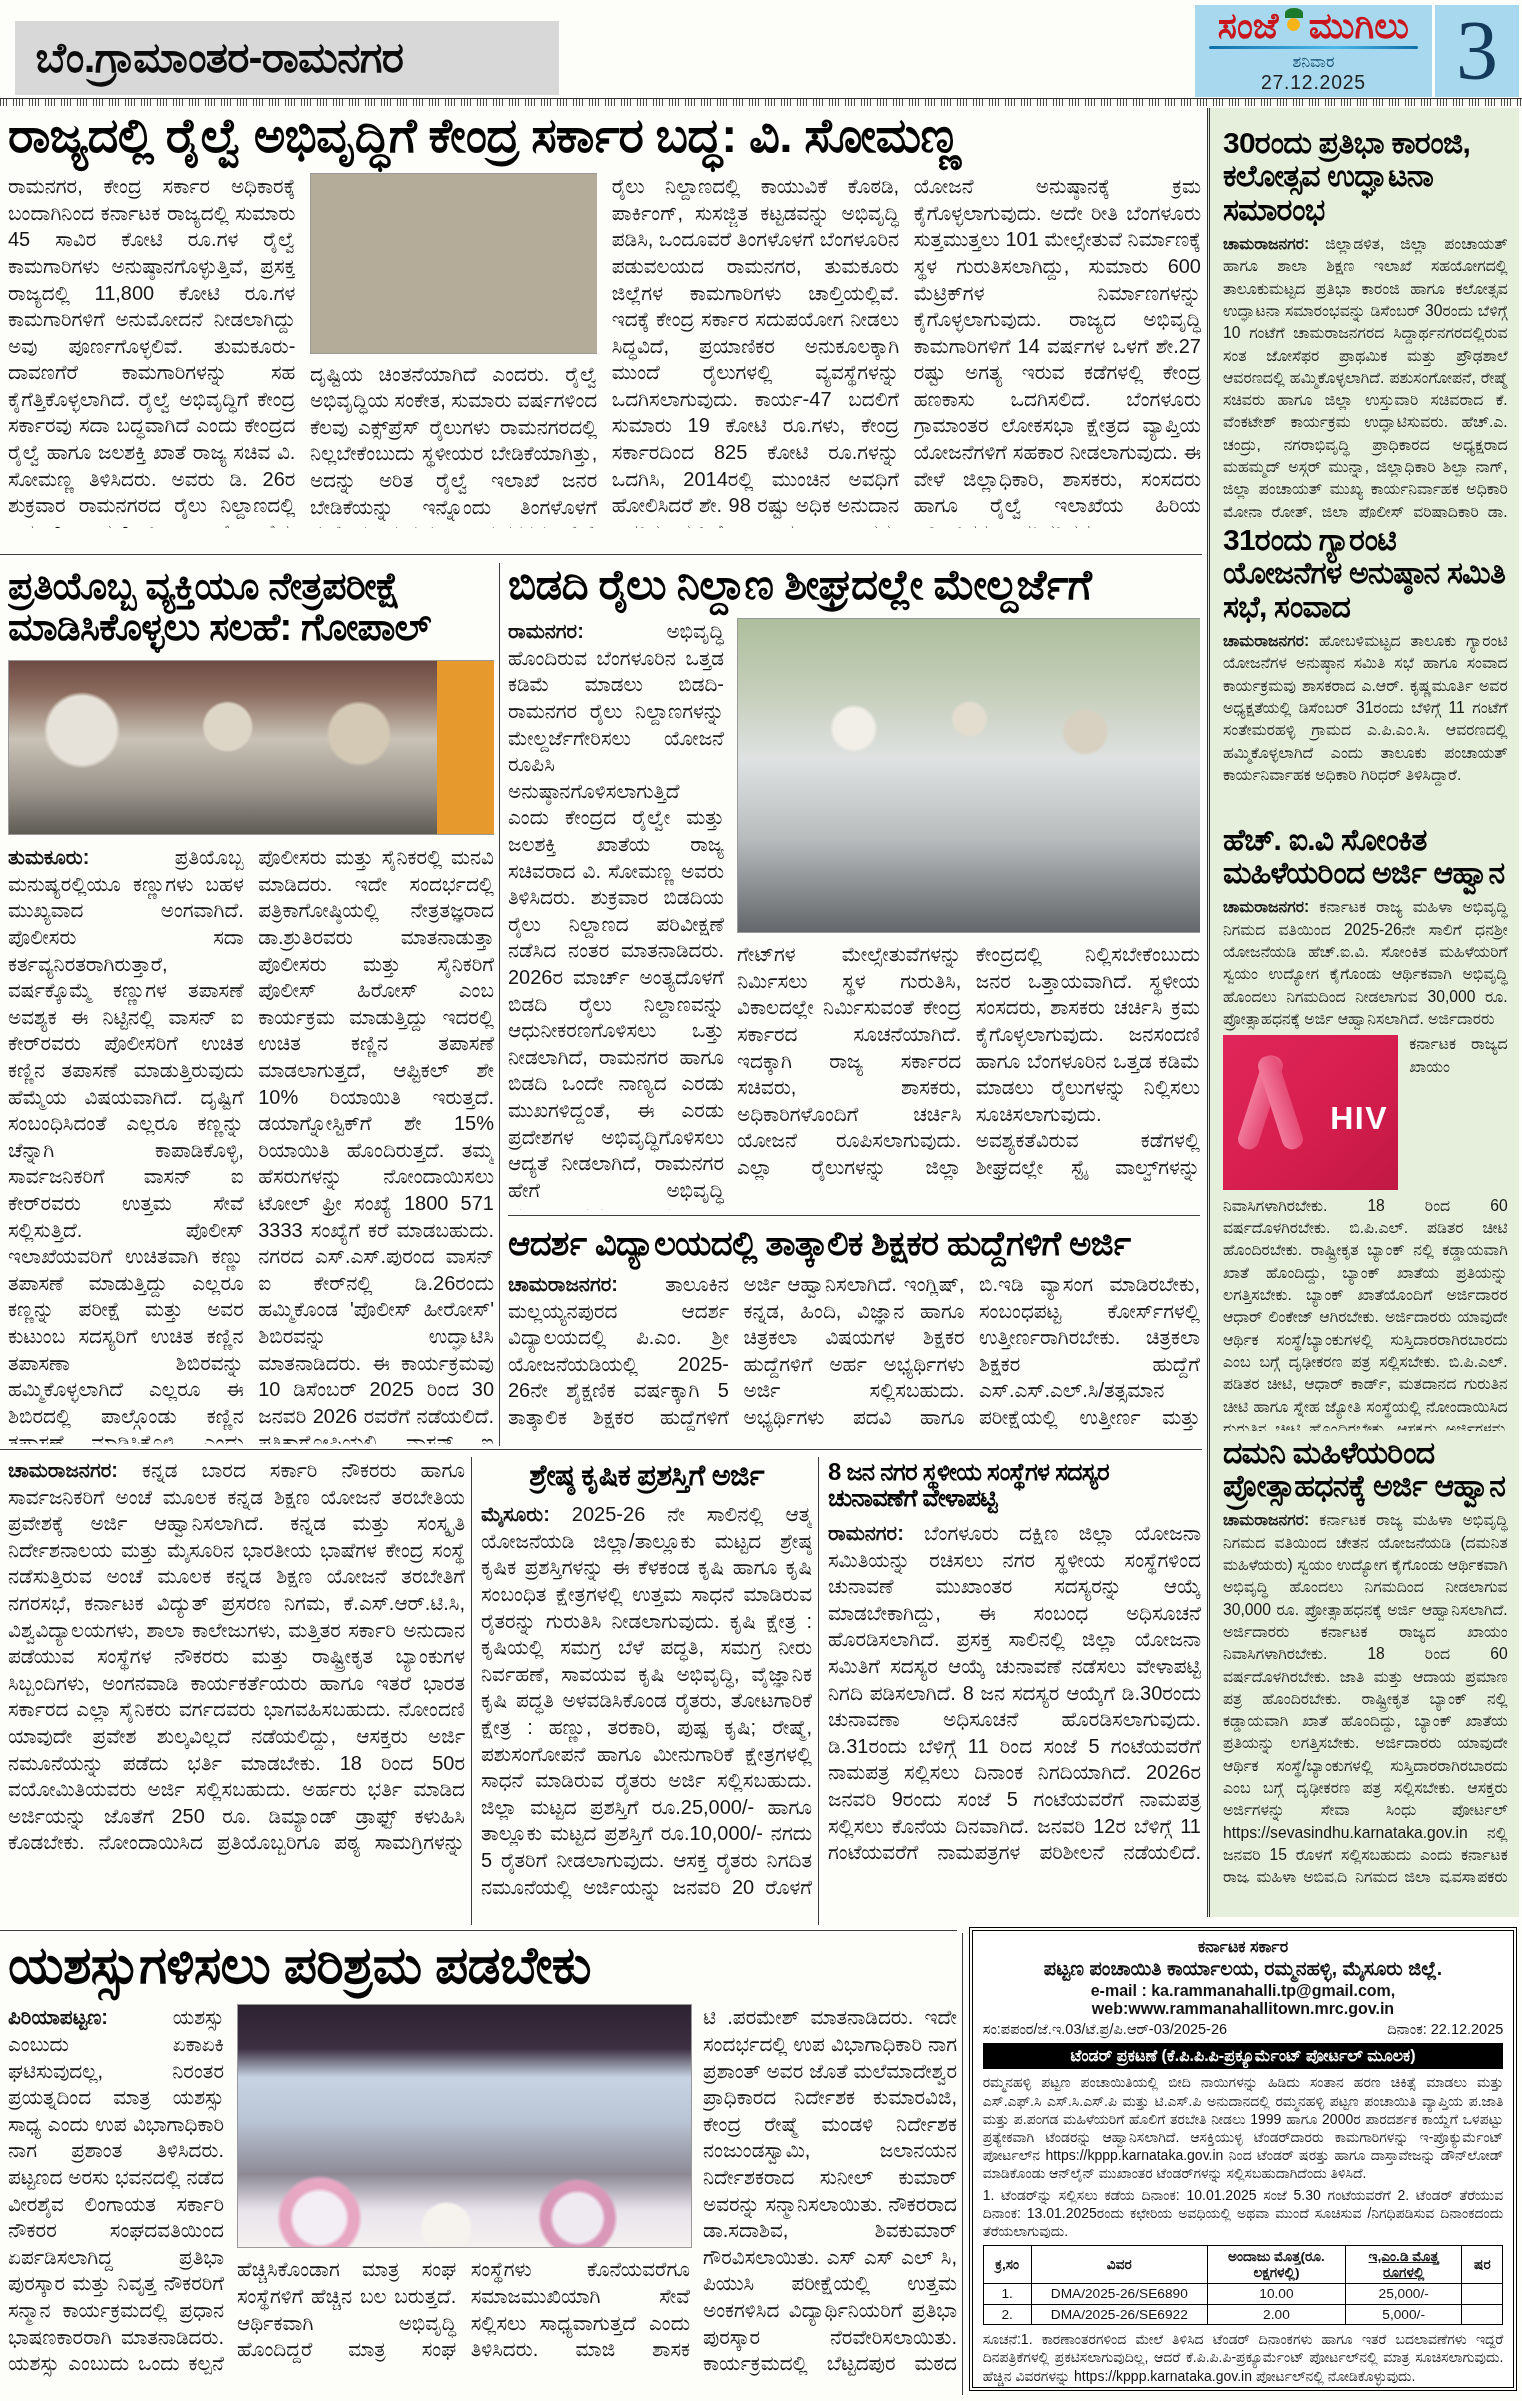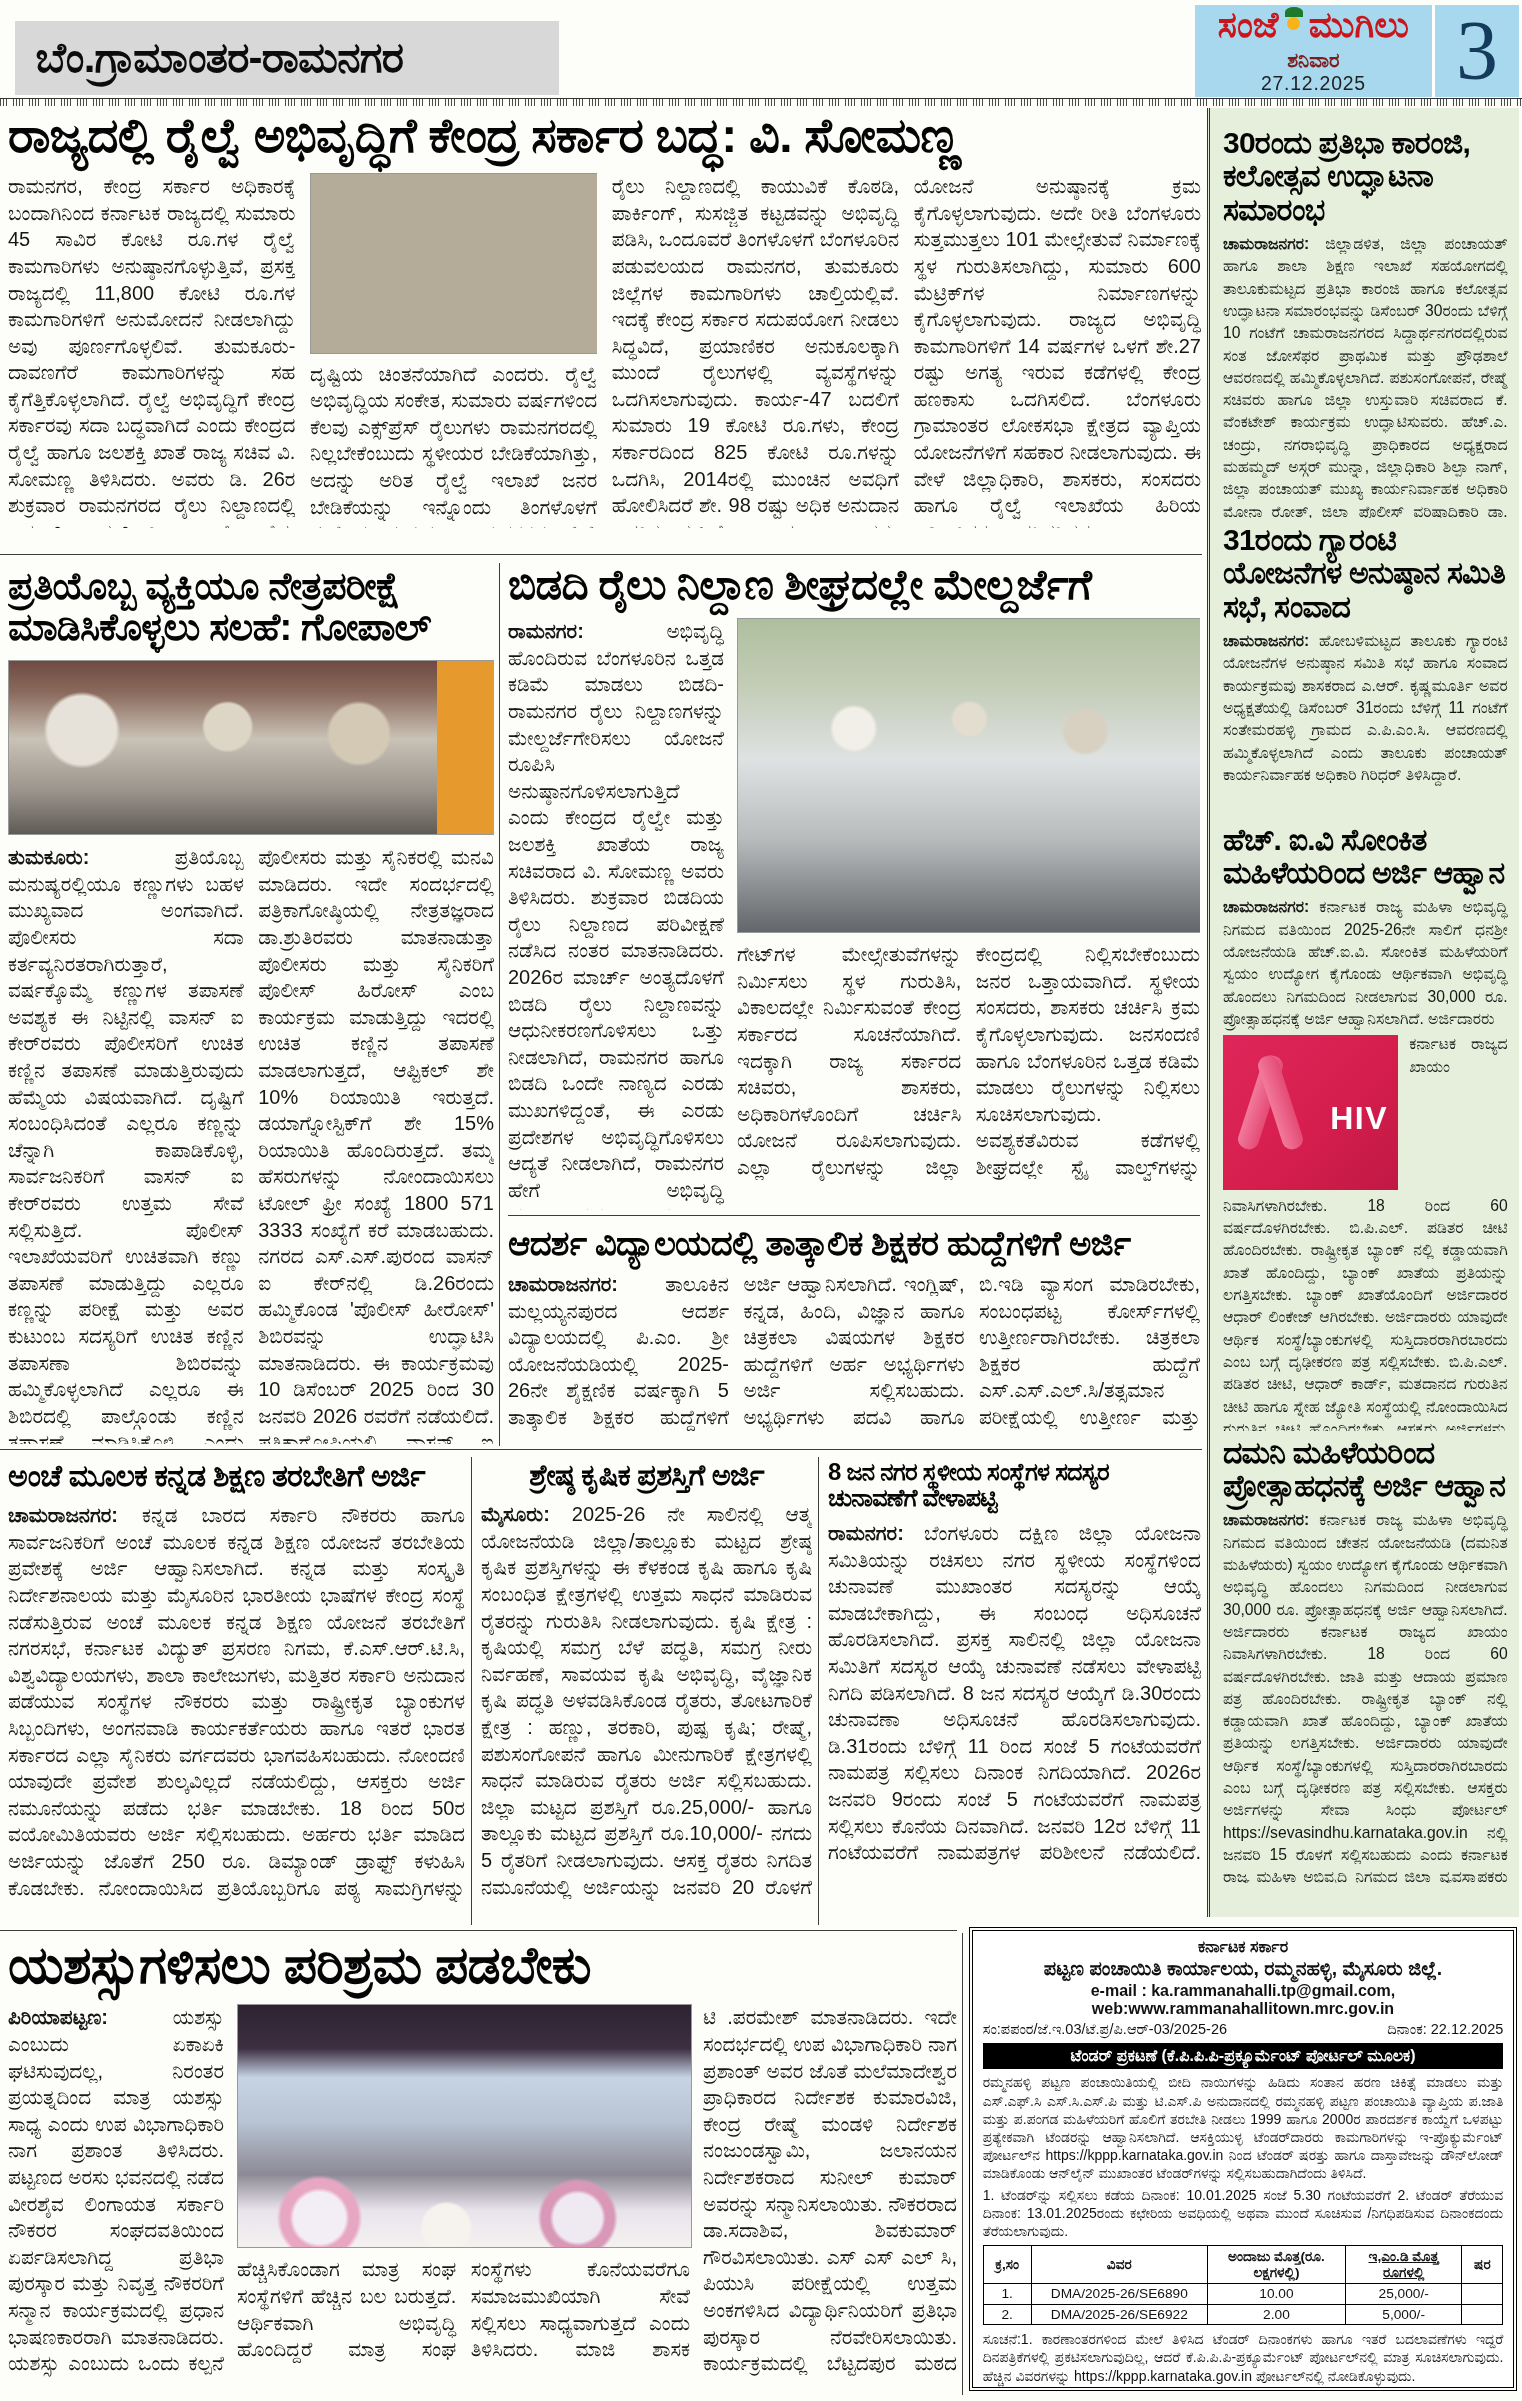--- a/index.html
+++ b/index.html
@@ -9,21 +9,21 @@
   
   .region-box{background:#d8d8d8;display:flex;align-items:center;padding:0 21px;
               font-size:42px;font-weight:bold;letter-spacing:-0.8px;color:#0c0c0c;}
   .logo-box{background:#a7d8ee;display:flex;}
   .logo-left{flex:1;display:flex;flex-direction:column;align-items:center;justify-content:center;padding:3.2px 4.8px;}
   .paper-name{display:flex;gap:3.2px;font-size:36px;font-weight:bold;color:#c9161d;line-height:1;}
   .palm{width:24px;height:27.4px;position:relative;display:inline-block;}
   .palm .sun{position:absolute;left:5.6px;top:9.7px;width:13px;height:13px;border-radius:50%;background:#f7b318;}
   .palm .leaf{position:absolute;left:3.2px;top:0;width:18px;height:9.7px;border-radius:50% 50% 0 0;background:#1d7a2c;}
   .logo-swoosh{width:92%;height:5.6px;border-radius:3.2px;background:linear-gradient(90deg,#0d6fa8,#4db7e8 60%,#0d6fa8);margin:2.4px 0 3.2px;}
-  .logo-day{font-size:20px;font-weight:bold;color:#7f1d1d;}
+  .logo-day{font-size:16px;font-weight:normal;color:#0c4a6e;}
   .logo-date{font-size:19.4px;color:#222;letter-spacing:0.8px;}
   .logo-sep{width:3.2px;background:#ffffff;}
   .page-num{width:84px;display:flex;align-items:center;justify-content:center;
             font-family:"Liberation Serif",serif;font-size:84px;color:#143a5c;font-weight:normal;}
   .hatch{background:repeating-linear-gradient(90deg,#4a4a4a 0 0.8px,transparent 0.8px 3.2px);border-top:0.8px solid #333;}
   
   .hrule{border-top:1.6px solid #3c3c3c;height:0;}
   .vrule{border-left:1.6px solid #3c3c3c;width:0;}
   
   .headline{font-weight:bold;color:#050505;line-height:1.08;letter-spacing:-0.8px;}
@@ -150,21 +150,20 @@
     <h2 class="headline" style="font-size:34px;margin:1.6px 0 9.7px;">ಆದರ್ಶ ವಿದ್ಯಾಲಯದಲ್ಲಿ ತಾತ್ಕಾಲಿಕ ಶಿಕ್ಷಕರ ಹುದ್ದೆಗಳಿಗೆ ಅರ್ಜಿ</h2>
     <div class="bodytxt cols3 colwrap" style="height:161px;">
       <b class="dateline">ಚಾಮರಾಜನಗರ:</b>
       <span>ತಾಲೂಕಿನ ಮಲ್ಲಯ್ಯನಪುರದ ಆದರ್ಶ ವಿದ್ಯಾಲಯದಲ್ಲಿ ಪಿ.ಎಂ. ಶ್ರೀ ಯೋಜನೆಯಡಿಯಲ್ಲಿ 2025-26ನೇ ಶೈಕ್ಷಣಿಕ ವರ್ಷಕ್ಕಾಗಿ 5 ತಾತ್ಕಾಲಿಕ ಶಿಕ್ಷಕರ ಹುದ್ದೆಗಳಿಗೆ ಅರ್ಜಿ ಆಹ್ವಾನಿಸಲಾಗಿದೆ. ಇಂಗ್ಲಿಷ್, ಕನ್ನಡ, ಹಿಂದಿ, ವಿಜ್ಞಾನ ಹಾಗೂ ಚಿತ್ರಕಲಾ ವಿಷಯಗಳ ಶಿಕ್ಷಕರ ಹುದ್ದೆಗಳಿಗೆ ಅರ್ಹ ಅಭ್ಯರ್ಥಿಗಳು ಅರ್ಜಿ ಸಲ್ಲಿಸಬಹುದು. ಅಭ್ಯರ್ಥಿಗಳು ಪದವಿ ಹಾಗೂ ಬಿ.ಇಡಿ ವ್ಯಾಸಂಗ ಮಾಡಿರಬೇಕು, ಸಂಬಂಧಪಟ್ಟ ಕೋರ್ಸ್‌ಗಳಲ್ಲಿ ಉತ್ತೀರ್ಣರಾಗಿರಬೇಕು. ಚಿತ್ರಕಲಾ ಶಿಕ್ಷಕರ ಹುದ್ದೆಗೆ ಎಸ್.ಎಸ್.ಎಲ್.ಸಿ/ತತ್ಸಮಾನ ಪರೀಕ್ಷೆಯಲ್ಲಿ ಉತ್ತೀರ್ಣ ಮತ್ತು ಸರ್ಕಾರದಿಂದ ನಡೆಸುವ ಸರ್ಟಿಫಿಕೇಟ್ ಕೋರ್ಸ್‌ಗಳಲ್ಲಿ ತೇರ್ಗಡೆಯಾಗಿರಬೇಕು. ಶಿಕ್ಷಕರಿಗೆ ಮಾಸಿಕ ಗೌರವಧನ ನೀಡಲಾಗುವುದು. ಆಸಕ್ತ ಅಭ್ಯರ್ಥಿಗಳು ಅರ್ಜಿಯೊಂದಿಗೆ ಮೂಲ ದಾಖಲಾತಿಗಳನ್ನು ಸಲ್ಲಿಸಿ ಸಂದರ್ಶನಕ್ಕೆ ಹಾಜರಾಗಬೇಕು. ಹೆಚ್ಚಿನ ಮಾಹಿತಿಗೆ ದೂ.ಸಂ 7406643005 ಸಂಪರ್ಕಿಸುವಂತೆ ತಿಳಿಸಿದೆ.</span>
     </div>
   </section>
 
   <div class="abs hrule" style="left:0;top:1449px;width:1202px;"></div>
 
   <section class="abs" style="left:8px;top:1457px;width:457px;height:468px;overflow:hidden;">
-    <h2 class="headline" style="font-size:30px;margin:3.2px 0 9.7px;">ಅಂಚೆ ಮೂಲಕ ಕನ್ನಡ ಶಿಕ್ಷಣ ತರಬೇತಿಗೆ ಅರ್ಜಿ</h2>
     <div class="bodytxt colwrap" style="height:403px;">
       <b class="dateline">ಚಾಮರಾಜನಗರ:</b>
       <span>ಕನ್ನಡ ಬಾರದ ಸರ್ಕಾರಿ ನೌಕರರು ಹಾಗೂ ಸಾರ್ವಜನಿಕರಿಗೆ ಅಂಚೆ ಮೂಲಕ ಕನ್ನಡ ಶಿಕ್ಷಣ ಯೋಜನೆ ತರಬೇತಿಯ ಪ್ರವೇಶಕ್ಕೆ ಅರ್ಜಿ ಆಹ್ವಾನಿಸಲಾಗಿದೆ. ಕನ್ನಡ ಮತ್ತು ಸಂಸ್ಕೃತಿ ನಿರ್ದೇಶನಾಲಯ ಮತ್ತು ಮೈಸೂರಿನ ಭಾರತೀಯ ಭಾಷೆಗಳ ಕೇಂದ್ರ ಸಂಸ್ಥೆ ನಡೆಸುತ್ತಿರುವ ಅಂಚೆ ಮೂಲಕ ಕನ್ನಡ ಶಿಕ್ಷಣ ಯೋಜನೆ ತರಬೇತಿಗೆ ನಗರಸಭೆ, ಕರ್ನಾಟಕ ವಿದ್ಯುತ್ ಪ್ರಸರಣ ನಿಗಮ, ಕೆ.ಎಸ್.ಆರ್.ಟಿ.ಸಿ, ವಿಶ್ವವಿದ್ಯಾಲಯಗಳು, ಶಾಲಾ ಕಾಲೇಜುಗಳು, ಮತ್ತಿತರ ಸರ್ಕಾರಿ ಅನುದಾನ ಪಡೆಯುವ ಸಂಸ್ಥೆಗಳ ನೌಕರರು ಮತ್ತು ರಾಷ್ಟ್ರೀಕೃತ ಬ್ಯಾಂಕುಗಳ ಸಿಬ್ಬಂದಿಗಳು, ಅಂಗನವಾಡಿ ಕಾರ್ಯಕರ್ತೆಯರು ಹಾಗೂ ಇತರೆ ಭಾರತ ಸರ್ಕಾರದ ಎಲ್ಲಾ ಸೈನಿಕರು ವರ್ಗದವರು ಭಾಗವಹಿಸಬಹುದು. ನೋಂದಣಿ ಯಾವುದೇ ಪ್ರವೇಶ ಶುಲ್ಕವಿಲ್ಲದೆ ನಡೆಯಲಿದ್ದು, ಆಸಕ್ತರು ಅರ್ಜಿ ನಮೂನೆಯನ್ನು ಪಡೆದು ಭರ್ತಿ ಮಾಡಬೇಕು. 18 ರಿಂದ 50ರ ವಯೋಮಿತಿಯವರು ಅರ್ಜಿ ಸಲ್ಲಿಸಬಹುದು. ಅರ್ಹರು ಭರ್ತಿ ಮಾಡಿದ ಅರ್ಜಿಯನ್ನು ಜೊತೆಗೆ 250 ರೂ. ಡಿಮ್ಯಾಂಡ್ ಡ್ರಾಫ್ಟ್ ಕಳುಹಿಸಿ ಕೊಡಬೇಕು. ನೋಂದಾಯಿಸಿದ ಪ್ರತಿಯೊಬ್ಬರಿಗೂ ಪಠ್ಯ ಸಾಮಗ್ರಿಗಳನ್ನು ಅಂಚೆ ಮೂಲಕ ಕಳುಹಿಸಲಾಗುವುದು. ತರಬೇತಿ ಪೂರ್ಣಗೊಂಡ ನಂತರ ಪರೀಕ್ಷೆ ನಡೆಸಿ ಪ್ರಮಾಣ ಪತ್ರ ನೀಡಲಾಗುವುದು. ಆಸಕ್ತರು ಭರ್ತಿ ಮಾಡಿದ ಅರ್ಜಿಗಳನ್ನು 2026ರ ಜನವರಿ 10ರೊಳಗೆ ಸಲ್ಲಿಸಬೇಕು. ಹೆಚ್ಚಿನ ಮಾಹಿತಿಗೆ ದೂ.ಸಂ: 470006, 0821-2345156 ಸಂಪರ್ಕಿಸಬಹುದು. ಅರ್ಜಿ ನಮೂನೆಗಳನ್ನು ಕಚೇರಿ ವೇಳೆಯಲ್ಲಿ ಪಡೆಯಬಹುದು ಎಂದು ಕನ್ನಡ ಮತ್ತು ಸಂಸ್ಕೃತಿ ಇಲಾಖೆಯ ಸಹಾಯಕ ನಿರ್ದೇಶಕರು ಪ್ರಕಟಣೆಯಲ್ಲಿ ತಿಳಿಸಿದ್ದಾರೆ.</span>
     </div>
   </section>
 
   <div class="abs vrule" style="left:471px;top:1457px;height:468px;"></div>
 
   <section class="abs" style="left:481px;top:1457px;width:331px;height:468px;overflow:hidden;">
     <h2 class="headline" style="font-size:29px;margin:3.2px 0 9.7px;text-align:center;">ಶ್ರೇಷ್ಠ ಕೃಷಿಕ ಪ್ರಶಸ್ತಿಗೆ ಅರ್ಜಿ</h2>

